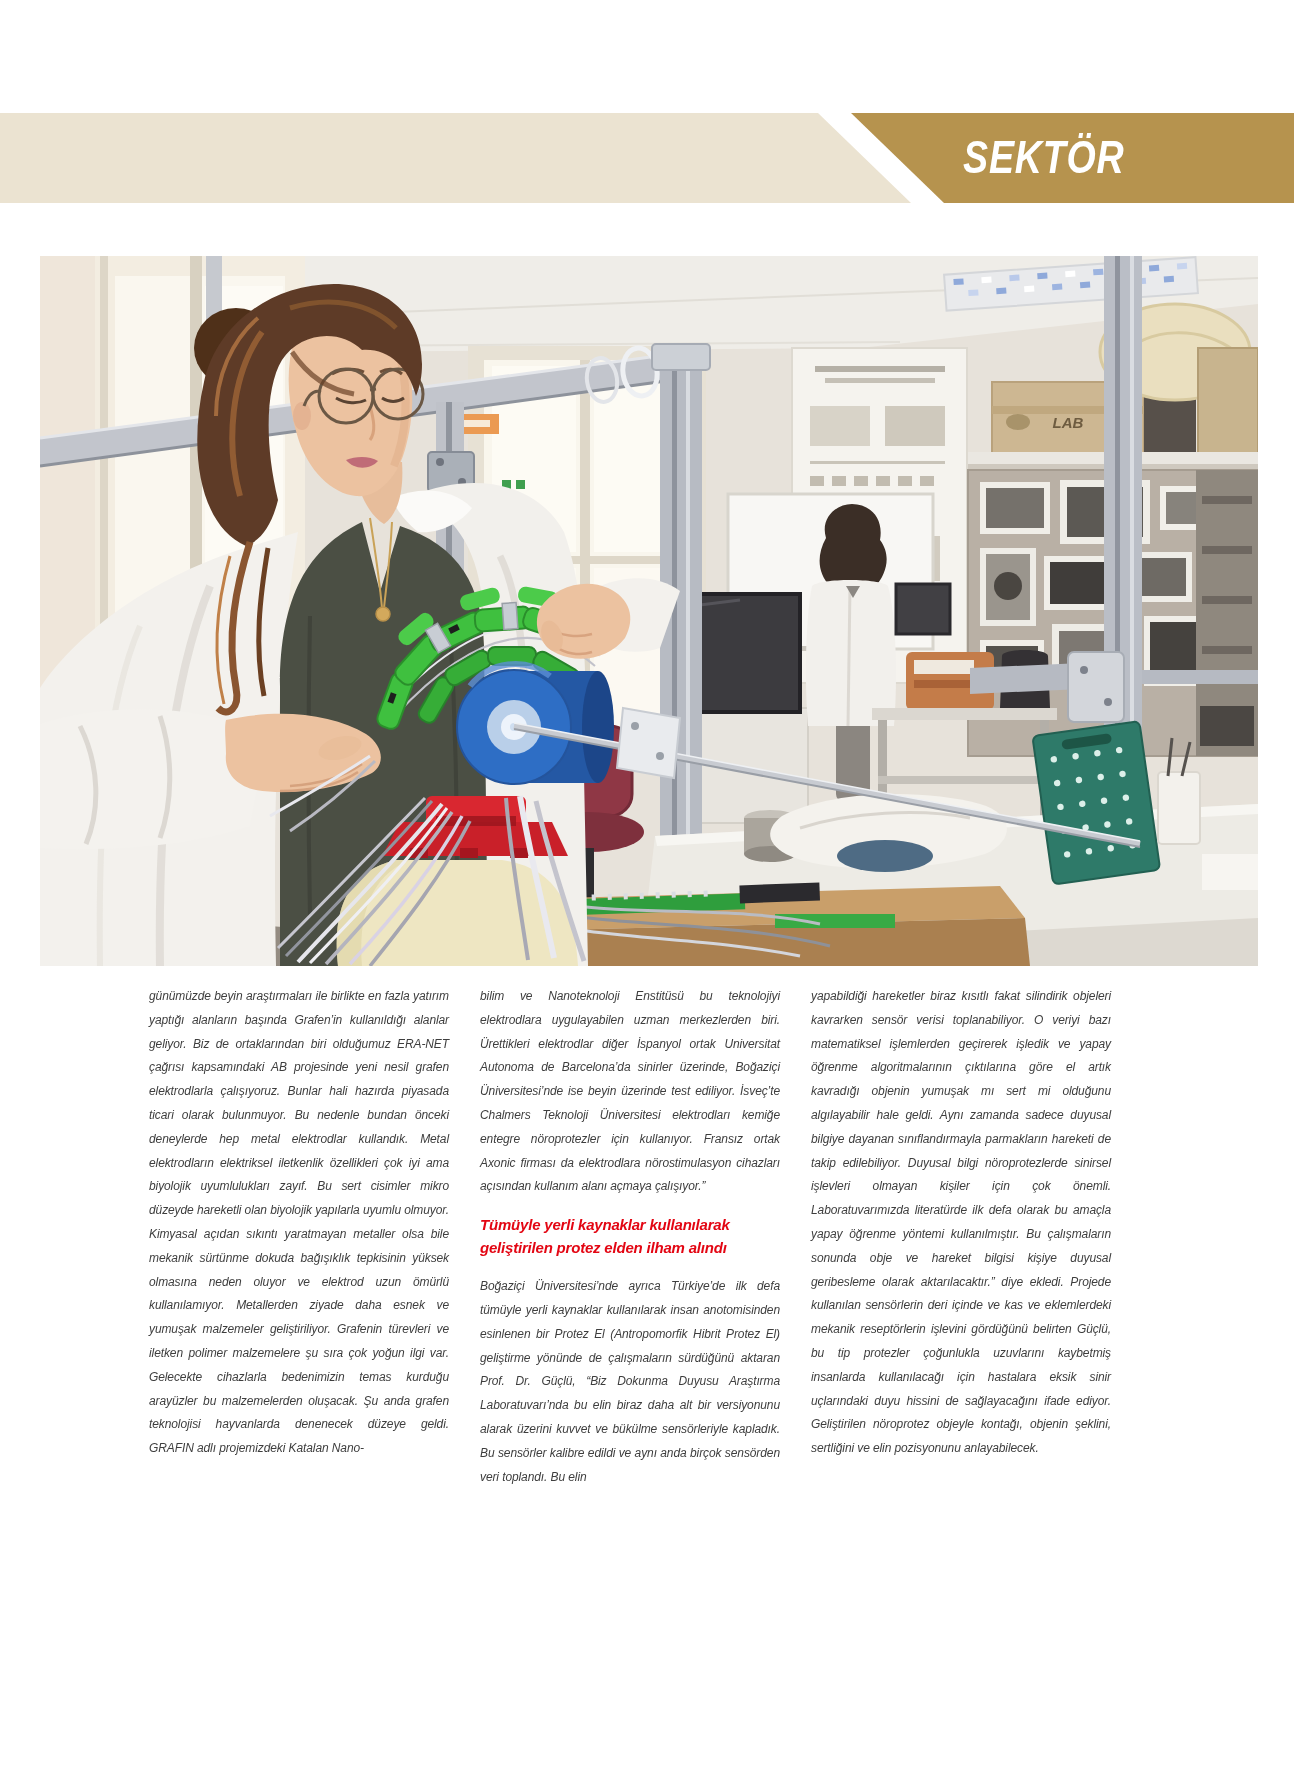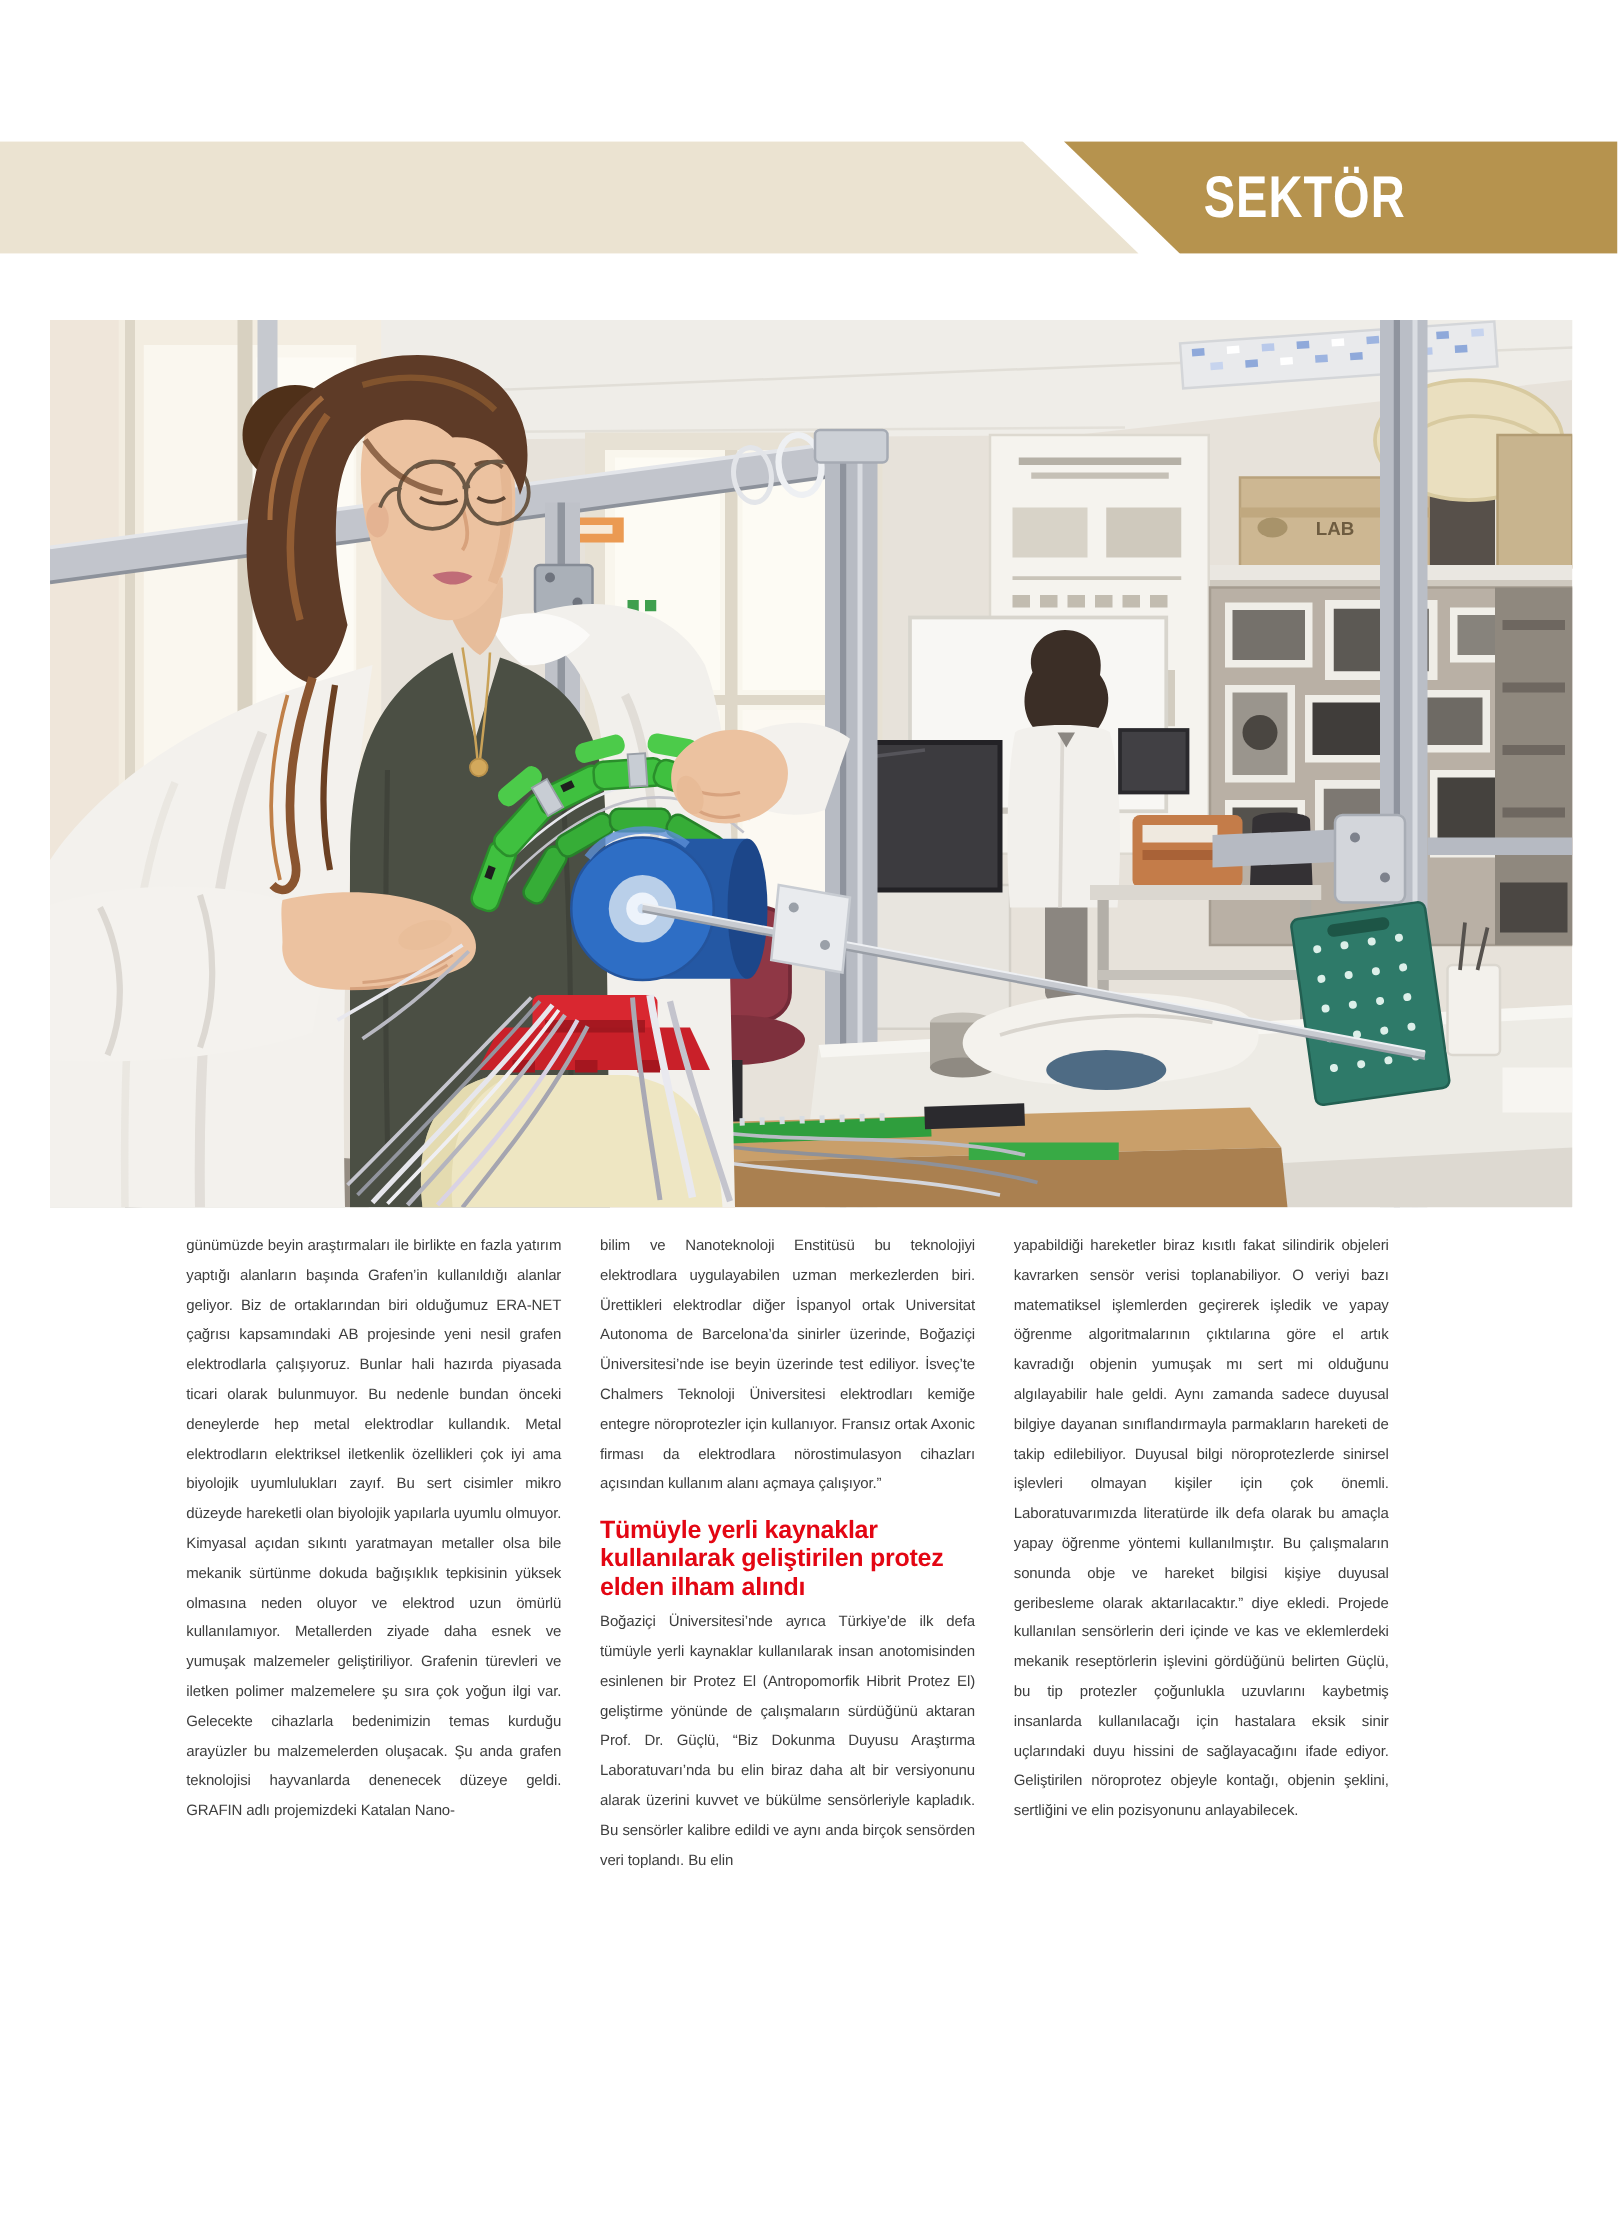--- a/index.html
+++ b/index.html
@@ -1,36 +1,36 @@
 <!DOCTYPE html>
 <html><head>
 <meta charset="utf-8">
 <style>
   html,body{margin:0;padding:0;background:#ffffff;}
   .page{position:relative;width:1299px;height:1763px;background:#ffffff;overflow:hidden;
-        font-family:"Liberation Sans",sans-serif;}
+        font-family:"Liberation Sans",sans-serif;font-style:italic;}
   
   .band{position:absolute;left:0;top:113px;width:1299px;height:90px;}
   .band-beige{position:absolute;inset:0;background:#ebe3d1;
       clip-path:polygon(0 0,818px 0,911px 90px,0 90px);}
   .band-gold{position:absolute;inset:0;background:#b6934e;
       clip-path:polygon(851px 0,1294px 0,1294px 90px,944px 90px);}
   .band-title{position:absolute;left:963px;top:50%;transform:translateY(-52%) scaleX(.8);
       transform-origin:left center;color:#ffffff;font-weight:700;font-size:47px;
       letter-spacing:1px;white-space:nowrap;}
   
   .photo{position:absolute;left:40px;top:240px;width:1218px;height:710px;overflow:hidden;margin-top:16px;}
   .photo svg{display:block;}
   
   .article{position:absolute;left:149px;top:985px;width:962px;display:flex;gap:31px;}
   .col{width:300px;}
   .bodytext{font-size:12px;line-height:23.8px;color:#3e3e3e;text-align:justify;
       letter-spacing:-0.1px;}
-  .subhead{font-size:20px;line-height:23px;font-weight:700;color:#e30613;
-      letter-spacing:-0.2px;margin:14px 0 4px 0;text-align:left;}
+  .subhead{font-size:15px;line-height:23px;font-weight:700;color:#e30613;
+      letter-spacing:-0.2px;margin:14px 0 16px 0;text-align:left;}
 </style>
 </head>
 <body>
 
 <div class="page">
 
   <div class="band">
     <div class="band-beige"></div>
     <div class="band-gold"></div>
     <span class="band-title">SEKTÖR</span>

